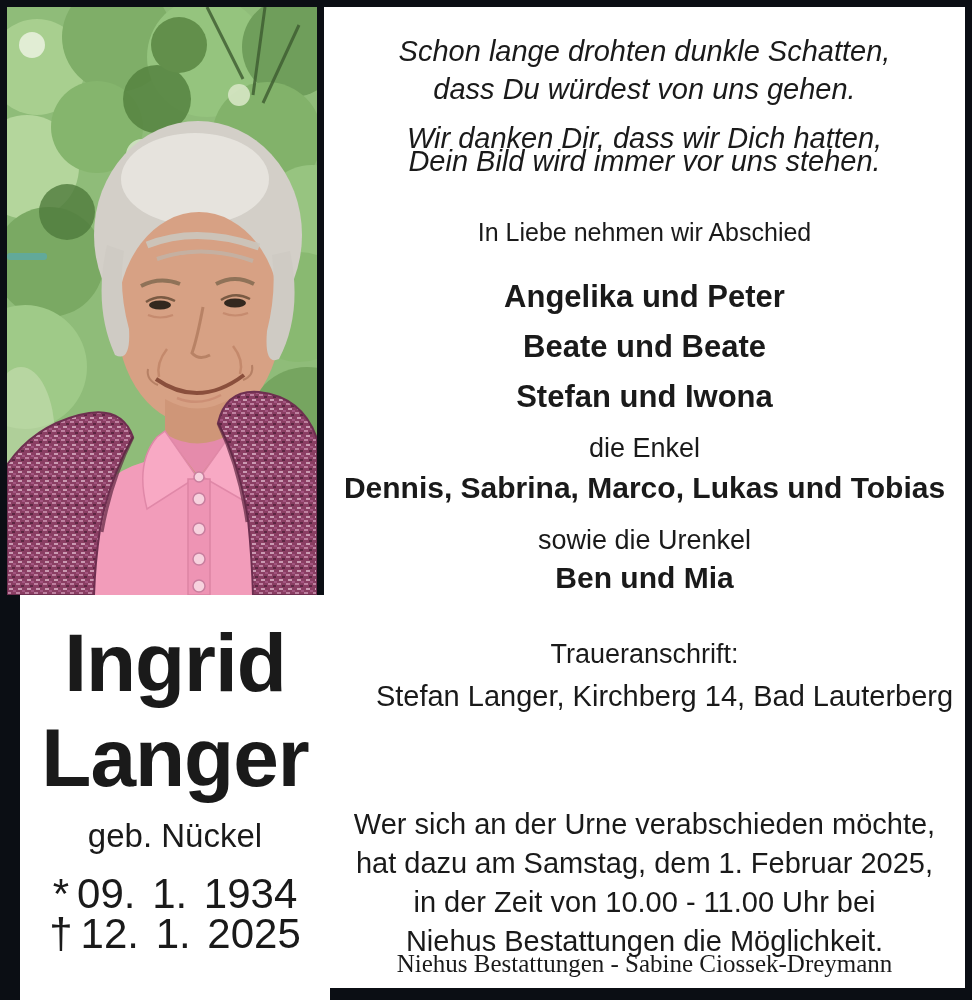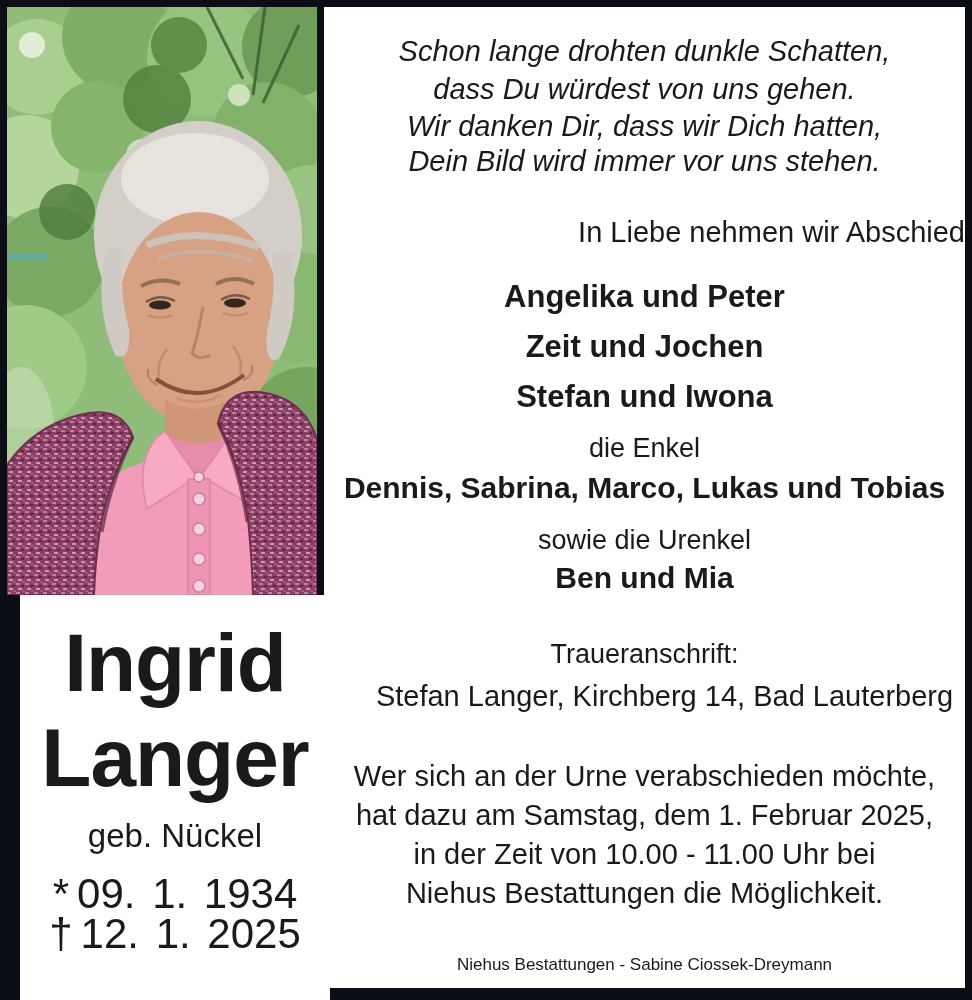--- a/index.html
+++ b/index.html
@@ -23,27 +23,27 @@
   .text-panel{
     position:absolute;left:324px;top:7px;width:641px;height:981px;
     background:#ffffff;
   }
   .line{
     position:absolute;left:0;width:100%;text-align:center;
     transform:translateY(-52%);white-space:nowrap;line-height:1.15;
   }
   
   .poem-line{font-size:29px;font-style:italic;font-weight:400;}
-  .intro-line{font-size:29px;text-align:right;}
+  .intro-line{font-size:25px;}
   .family-line{font-size:31px;font-weight:700;}
   .label-line{font-size:27px;}
   .bold-line{font-size:30px;font-weight:700;}
   .addr-line{font-size:29px;padding-left:20px;}
-  .farewell-line{font-size:29px;}
-  .funeral-line{font-size:17px;}
+  .farewell-line{font-size:29px;margin-top:48px;}
+  .funeral-line{font-size:25px;font-family:Liberation Serif, serif;}
   
   .big-name{font-size:82px;font-weight:700;letter-spacing:-1px;}
   .maiden-line{font-size:33px;}
   .date-line{font-size:42px;word-spacing:5px;}
   .date-line .sym{display:inline-block;margin-right:8px;}
 </style>
 </head>
 <body>
 
 <div class="page">
@@ -151,27 +151,27 @@
     <div class="line big-name" style="top:70px">Ingrid</div>
     <div class="line big-name" style="top:165px">Langer</div>
     <div class="line maiden-line" style="top:242px">geb. Nückel</div>
     <div class="line date-line" style="top:300px"><span class="sym">*</span><span>09. 1. 1934</span></div>
     <div class="line date-line" style="top:340px"><span class="sym">†</span><span>12. 1. 2025</span></div>
   </div>
 
   <div class="text-panel">
     <div class="line poem-line" style="top:45px">Schon lange drohten dunkle Schatten,</div>
     <div class="line poem-line" style="top:83px">dass Du würdest von uns gehen.</div>
-    <div class="line poem-line" style="top:120px">Wir danken Dir, dass wir Dich hatten,</div>
+    <div class="line poem-line" style="top:132px">Wir danken Dir, dass wir Dich hatten,</div>
     <div class="line poem-line" style="top:155px">Dein Bild wird immer vor uns stehen.</div>
 
     <div class="line intro-line" style="top:226px">In Liebe nehmen wir Abschied</div>
 
     <div class="line family-line" style="top:291px">Angelika und Peter</div>
-    <div class="line family-line" style="top:341px">Zeit und Jochen</div>
+    <div class="line family-line" style="top:341px">Beate und Beate</div>
     <div class="line family-line" style="top:391px">Stefan und Iwona</div>
 
     <div class="line label-line" style="top:442px">die Enkel</div>
     <div class="line bold-line" style="top:482px">Dennis, Sabrina, Marco, Lukas und Tobias</div>
 
     <div class="line label-line" style="top:534px">sowie die Urenkel</div>
     <div class="line bold-line" style="top:572px">Ben und Mia</div>
 
     <div class="line label-line" style="top:648px">Traueranschrift:</div>
     <div class="line addr-line" style="top:690px">Stefan Langer, Kirchberg 14, Bad Lauterberg</div>

